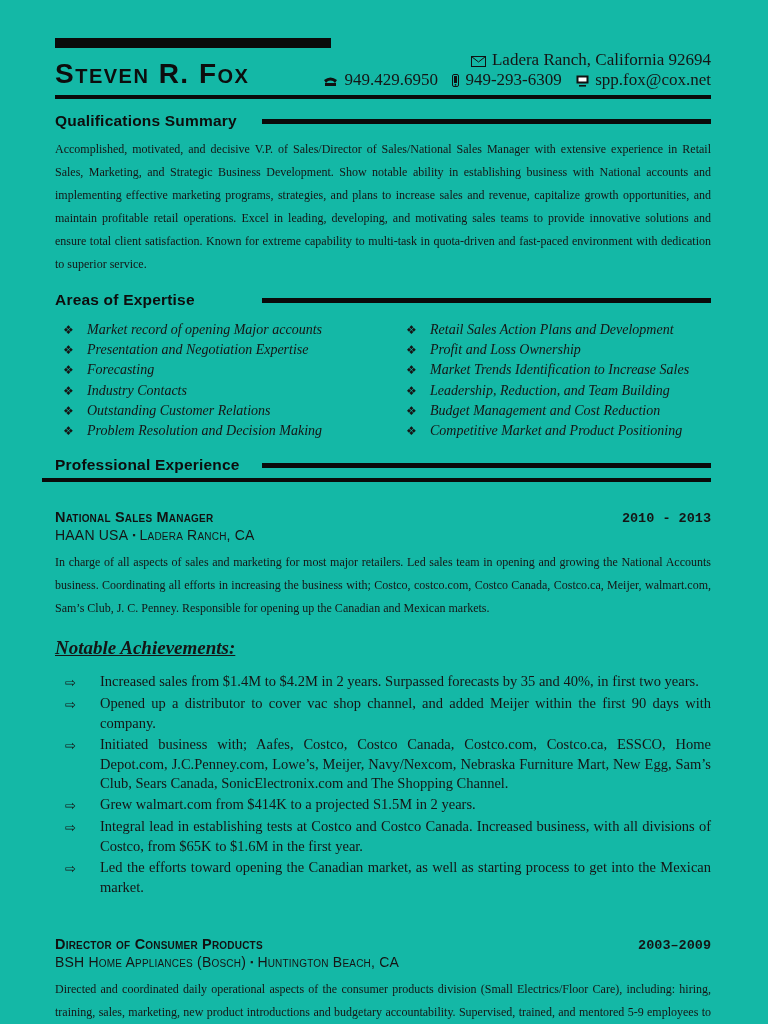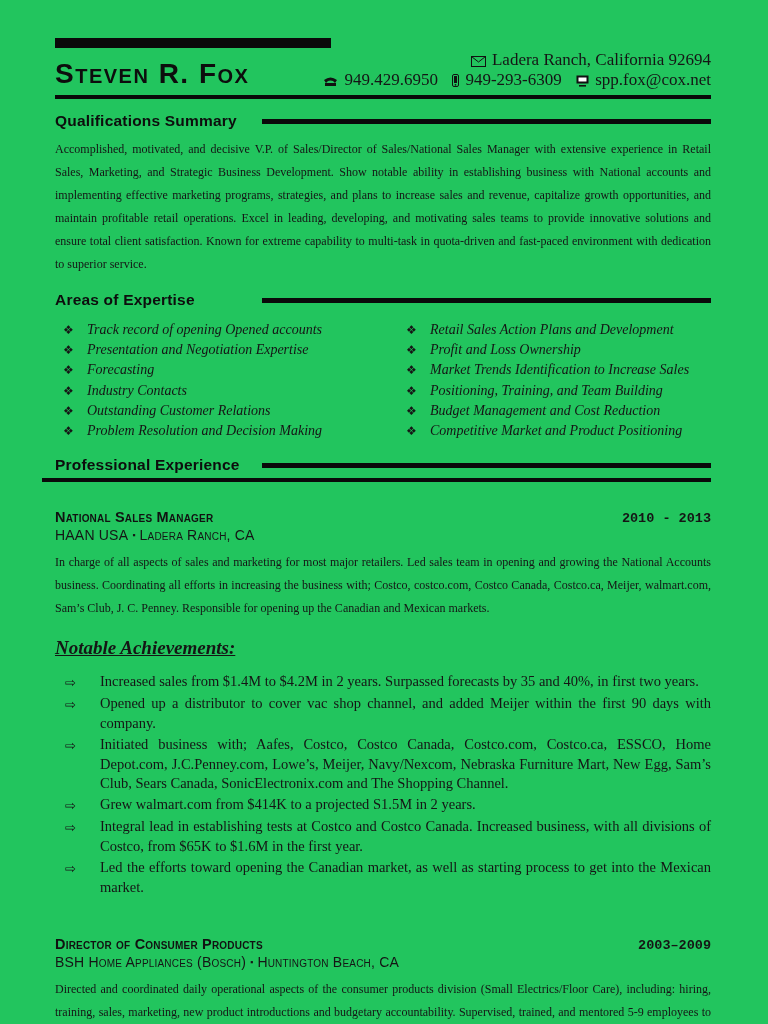--- a/index.html
+++ b/index.html
@@ -1,18 +1,18 @@
 <!DOCTYPE html>
 <html><head>
 <meta charset="utf-8">
 <style>
   html,body { margin:0; padding:0; background:#ededed; }
   .page {
     width:768px; height:1024px;
-    background:#22c55e;
+    background:#14b8a6;
     box-sizing:border-box;
     padding:38px 57px 20px 55px;
     font-family:"Liberation Serif", serif;
     color:#151515;
     position:relative;
     overflow:hidden;
   }
 
   
   .topbar { width:276px; height:10px; background:#0a0a0a; }
@@ -125,21 +125,21 @@
 
   <section class="sec-expertise">
     <div class="sec-head">
       <span class="t">Areas of Expertise</span>
       <span class="bar"></span>
     </div>
     <div class="cols">
       <ul class="exp col-left">
         <li>
             <span class="diam">❖</span>
-            <span>Track record of opening Opened accounts</span>
+            <span>Market record of opening Major accounts</span>
           </li>
         <li>
             <span class="diam">❖</span>
             <span>Presentation and Negotiation Expertise</span>
           </li>
         <li>
             <span class="diam">❖</span>
             <span>Forecasting</span>
           </li>
         <li>
@@ -163,21 +163,21 @@
         <li>
             <span class="diam">❖</span>
             <span>Profit and Loss Ownership</span>
           </li>
         <li>
             <span class="diam">❖</span>
             <span>Market Trends Identification to Increase Sales</span>
           </li>
         <li>
             <span class="diam">❖</span>
-            <span>Positioning, Training, and Team Building</span>
+            <span>Leadership, Reduction, and Team Building</span>
           </li>
         <li>
             <span class="diam">❖</span>
             <span>Budget Management and Cost Reduction</span>
           </li>
         <li>
             <span class="diam">❖</span>
             <span>Competitive Market and Product Positioning</span>
           </li>
       </ul>

